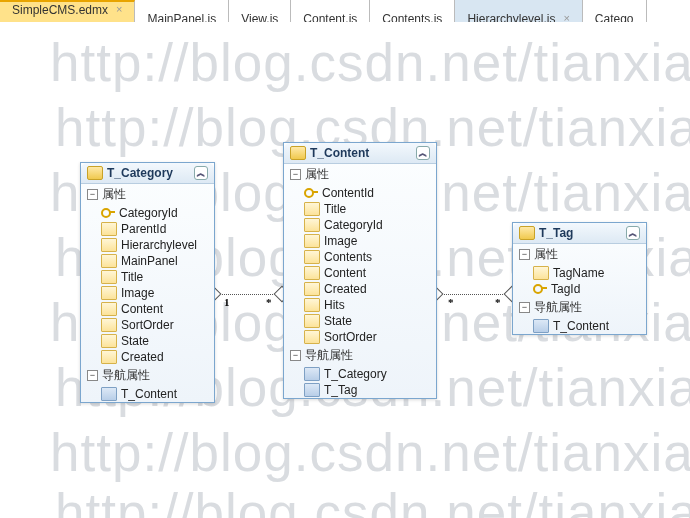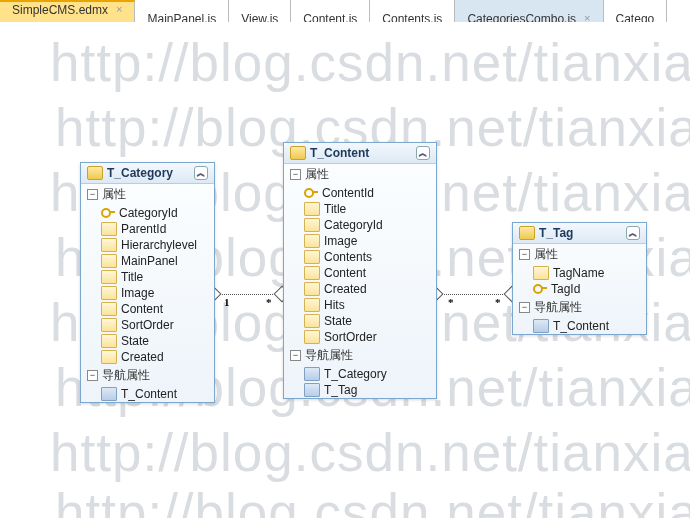--- a/index.html
+++ b/index.html
@@ -41,21 +41,21 @@
     <div class="tab ">
       <span>View.js</span>
     </div>
     <div class="tab ">
       <span>Content.js</span>
     </div>
     <div class="tab ">
       <span>Contents.js</span>
     </div>
     <div class="tab sel">
-      <span>CategoriesCombo.js</span>
+      <span>Hierarchylevel.js</span>
       <span class="x">×</span>
     </div>
     <div class="tab ">
       <span>Catego</span>
     </div>
   </div>
 
 <div class="canvas">
   <div class="wm" style="top:10px;left:50px">http://blog.csdn.net/tianxia</div>
   <div class="wm" style="top:75px;left:55px">http://blog.csdn.net/tianxia</div>

